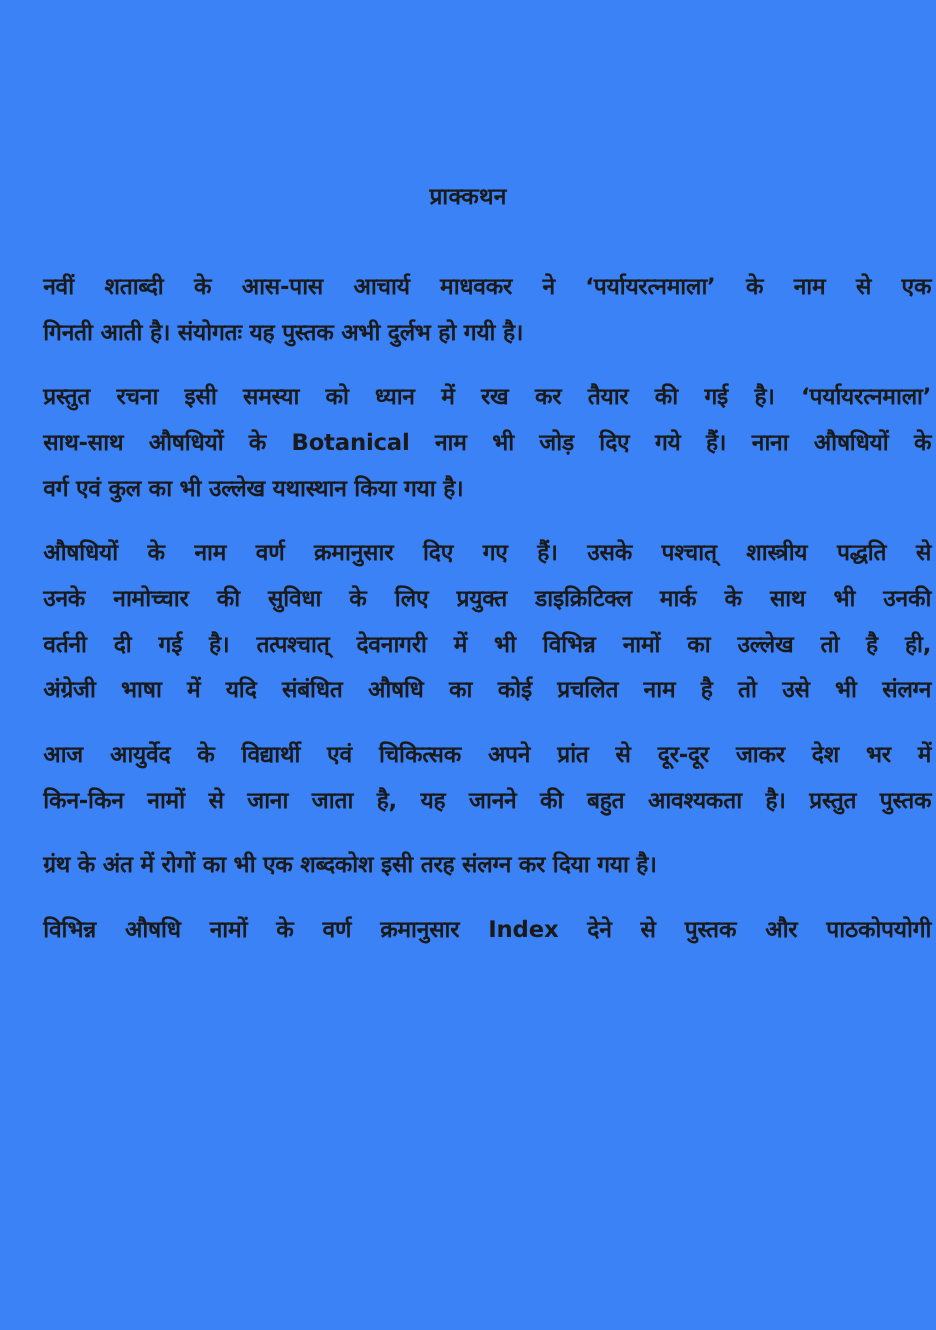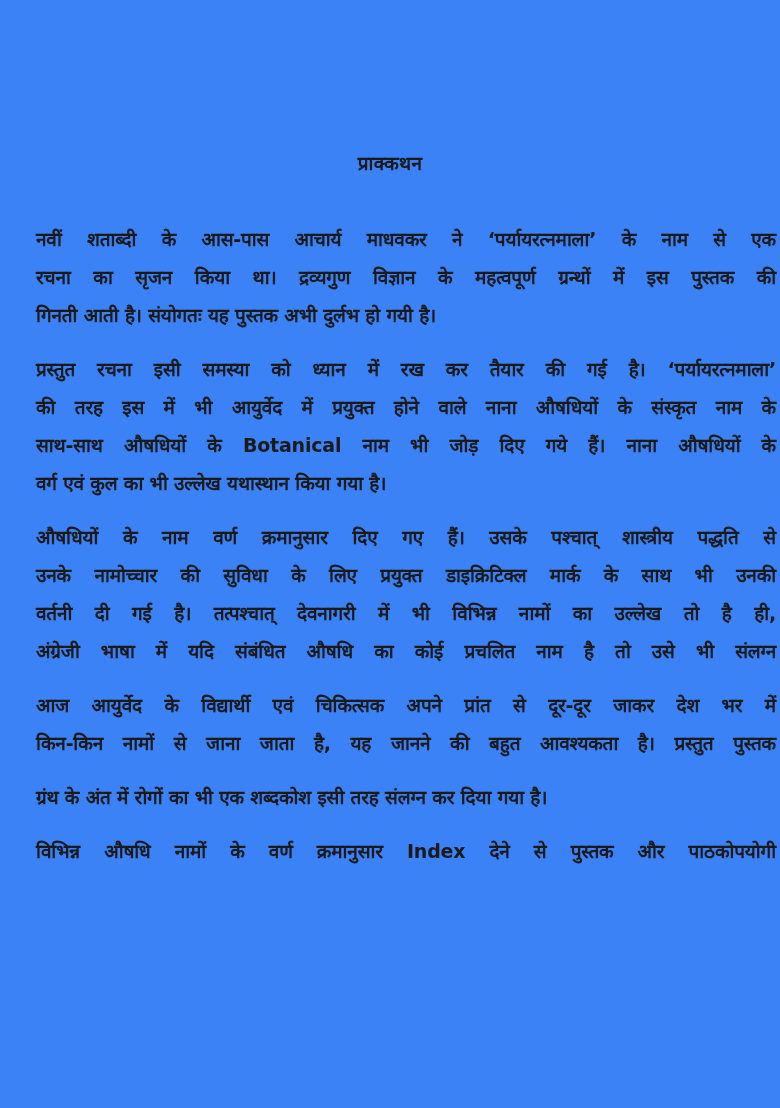--- a/index.html
+++ b/index.html
@@ -61,27 +61,25 @@
   </style>
 </head>
 <body>
 
 <div class="page">
   <div class="title">प्राक्कथन</div>
 
   <div class="content">
     <div class="para">
       <span class="line">नवीं शताब्दी के आस-पास आचार्य माधवकर ने ‘पर्यायरत्नमाला’ के नाम से एक</span>
-      <span class="line">रचना का सृजन किया था। द्रव्यगुण विज्ञान के महत्वपूर्ण ग्रन्थों में इस पुस्तक की</span>
       <span class="line last">गिनती आती है। संयोगतः यह पुस्तक अभी दुर्लभ हो गयी है।</span>
     </div>
 
     <div class="para">
       <span class="line">प्रस्तुत रचना इसी समस्या को ध्यान में रख कर तैयार की गई है। ‘पर्यायरत्नमाला’</span>
-      <span class="line">की तरह इस में भी आयुर्वेद में प्रयुक्त होने वाले नाना औषधियों के संस्कृत नाम के</span>
       <span class="line">साथ-साथ औषधियों के Botanical नाम भी जोड़ दिए गये हैं। नाना औषधियों के</span>
       <span class="line last">वर्ग एवं कुल का भी उल्लेख यथास्थान किया गया है।</span>
     </div>
 
     <div class="para">
       <span class="line">औषधियों के नाम वर्ण क्रमानुसार दिए गए हैं। उसके पश्चात् शास्त्रीय पद्धति से</span>
       <span class="line">उनके नामोच्चार की सुविधा के लिए प्रयुक्त डाइक्रिटिक्ल मार्क के साथ भी उनकी</span>
       <span class="line">वर्तनी दी गई है। तत्पश्चात् देवनागरी में भी विभिन्न नामों का उल्लेख तो है ही,</span>
       <span class="line">अंग्रेजी भाषा में यदि संबंधित औषधि का कोई प्रचलित नाम है तो उसे भी संलग्न</span>
     </div>

